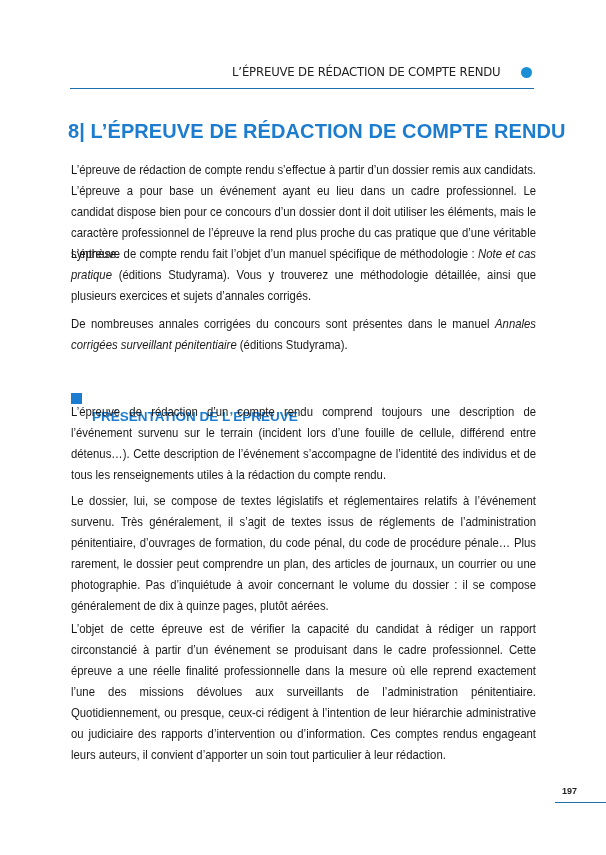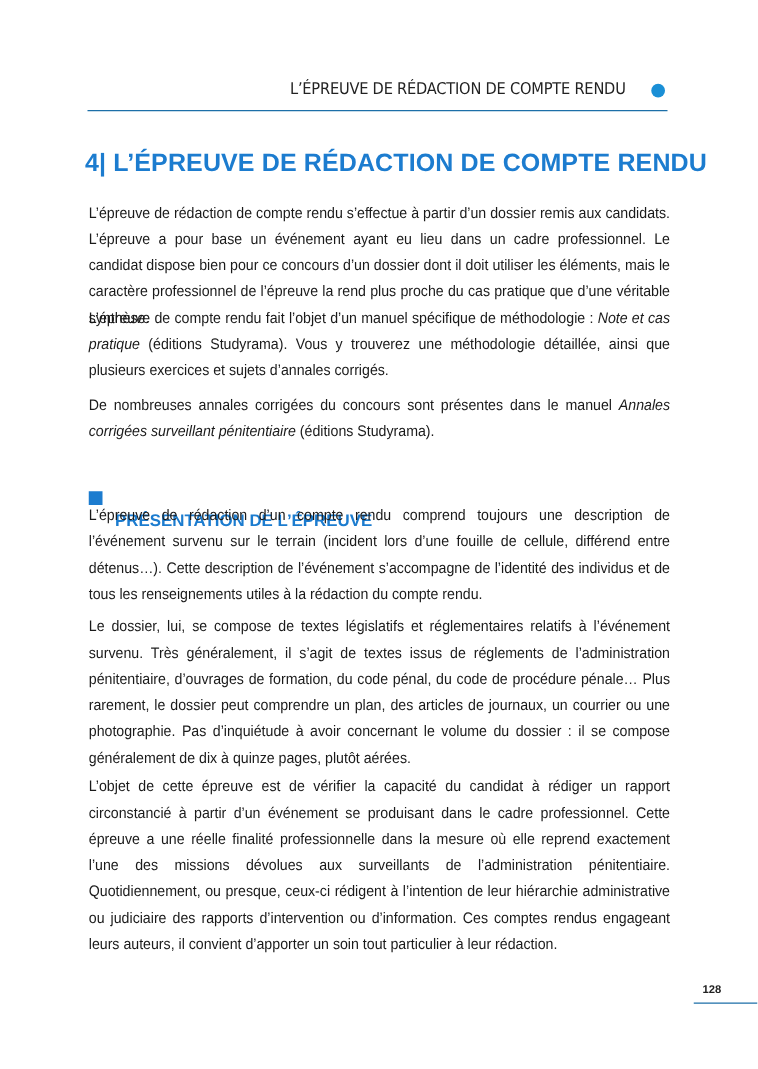--- a/index.html
+++ b/index.html
@@ -113,21 +113,21 @@
   </style>
 </head>
 <body>
 
 <div>
   <span class="running-header">L’ÉPREUVE DE RÉDACTION DE COMPTE RENDU</span>
   <span class="header-dot"></span>
   <div class="header-rule"></div>
 </div>
 
-<h1 class="chapter-title" style="margin:0;">4| L’ÉPREUVE DE RÉDACTION DE COMPTE RENDU</h1>
+<h1 class="chapter-title" style="margin:0;">8| L’ÉPREUVE DE RÉDACTION DE COMPTE RENDU</h1>
 
 <div class="body-block" style="top:160px;">
   <p>L’épreuve de rédaction de compte rendu s’effectue à partir d’un dossier remis aux candidats. L’épreuve a pour base un événement ayant eu lieu dans un cadre professionnel. Le candidat dispose bien pour ce concours d’un dossier dont il doit utiliser les éléments, mais le caractère professionnel de l’épreuve la rend plus proche du cas pratique que d’une véritable synthèse.</p>
 </div>
 
 <div class="body-block" style="top:244px;">
   <p><span>L’épreuve de compte rendu fait l’objet d’un manuel spécifique de méthodologie : </span><em>Note et cas pratique</em><span> (éditions Studyrama). Vous y trouverez une méthodologie détaillée, ainsi que plusieurs exercices et sujets d’annales corrigés.</span></p>
 </div>
 
 <div class="body-block" style="top:314px;">
@@ -145,15 +145,15 @@
 
 <div class="body-block" style="top:491px;">
   <p>Le dossier, lui, se compose de textes législatifs et réglementaires relatifs à l’événement survenu. Très généralement, il s’agit de textes issus de réglements de l’administration pénitentiaire, d’ouvrages de formation, du code pénal, du code de procédure pénale… Plus rarement, le dossier peut comprendre un plan, des articles de journaux, un courrier ou une photographie. Pas d’inquiétude à avoir concernant le volume du dossier : il se compose généralement de dix à quinze pages, plutôt aérées.</p>
 </div>
 
 <div class="body-block" style="top:619px;">
   <p>L’objet de cette épreuve est de vérifier la capacité du candidat à rédiger un rapport circonstancié à partir d’un événement se produisant dans le cadre professionnel. Cette épreuve a une réelle finalité professionnelle dans la mesure où elle reprend exactement l’une des missions dévolues aux surveillants de l’administration pénitentiaire. Quotidiennement, ou presque, ceux-ci rédigent à l’intention de leur hiérarchie administrative ou judiciaire des rapports d’intervention ou d’information. Ces comptes rendus engageant leurs auteurs, il convient d’apporter un soin tout particulier à leur rédaction.</p>
 </div>
 
 <div>
-  <span class="page-number">128</span>
+  <span class="page-number">197</span>
   <div class="footer-rule"></div>
 </div>
 
 </body></html>

